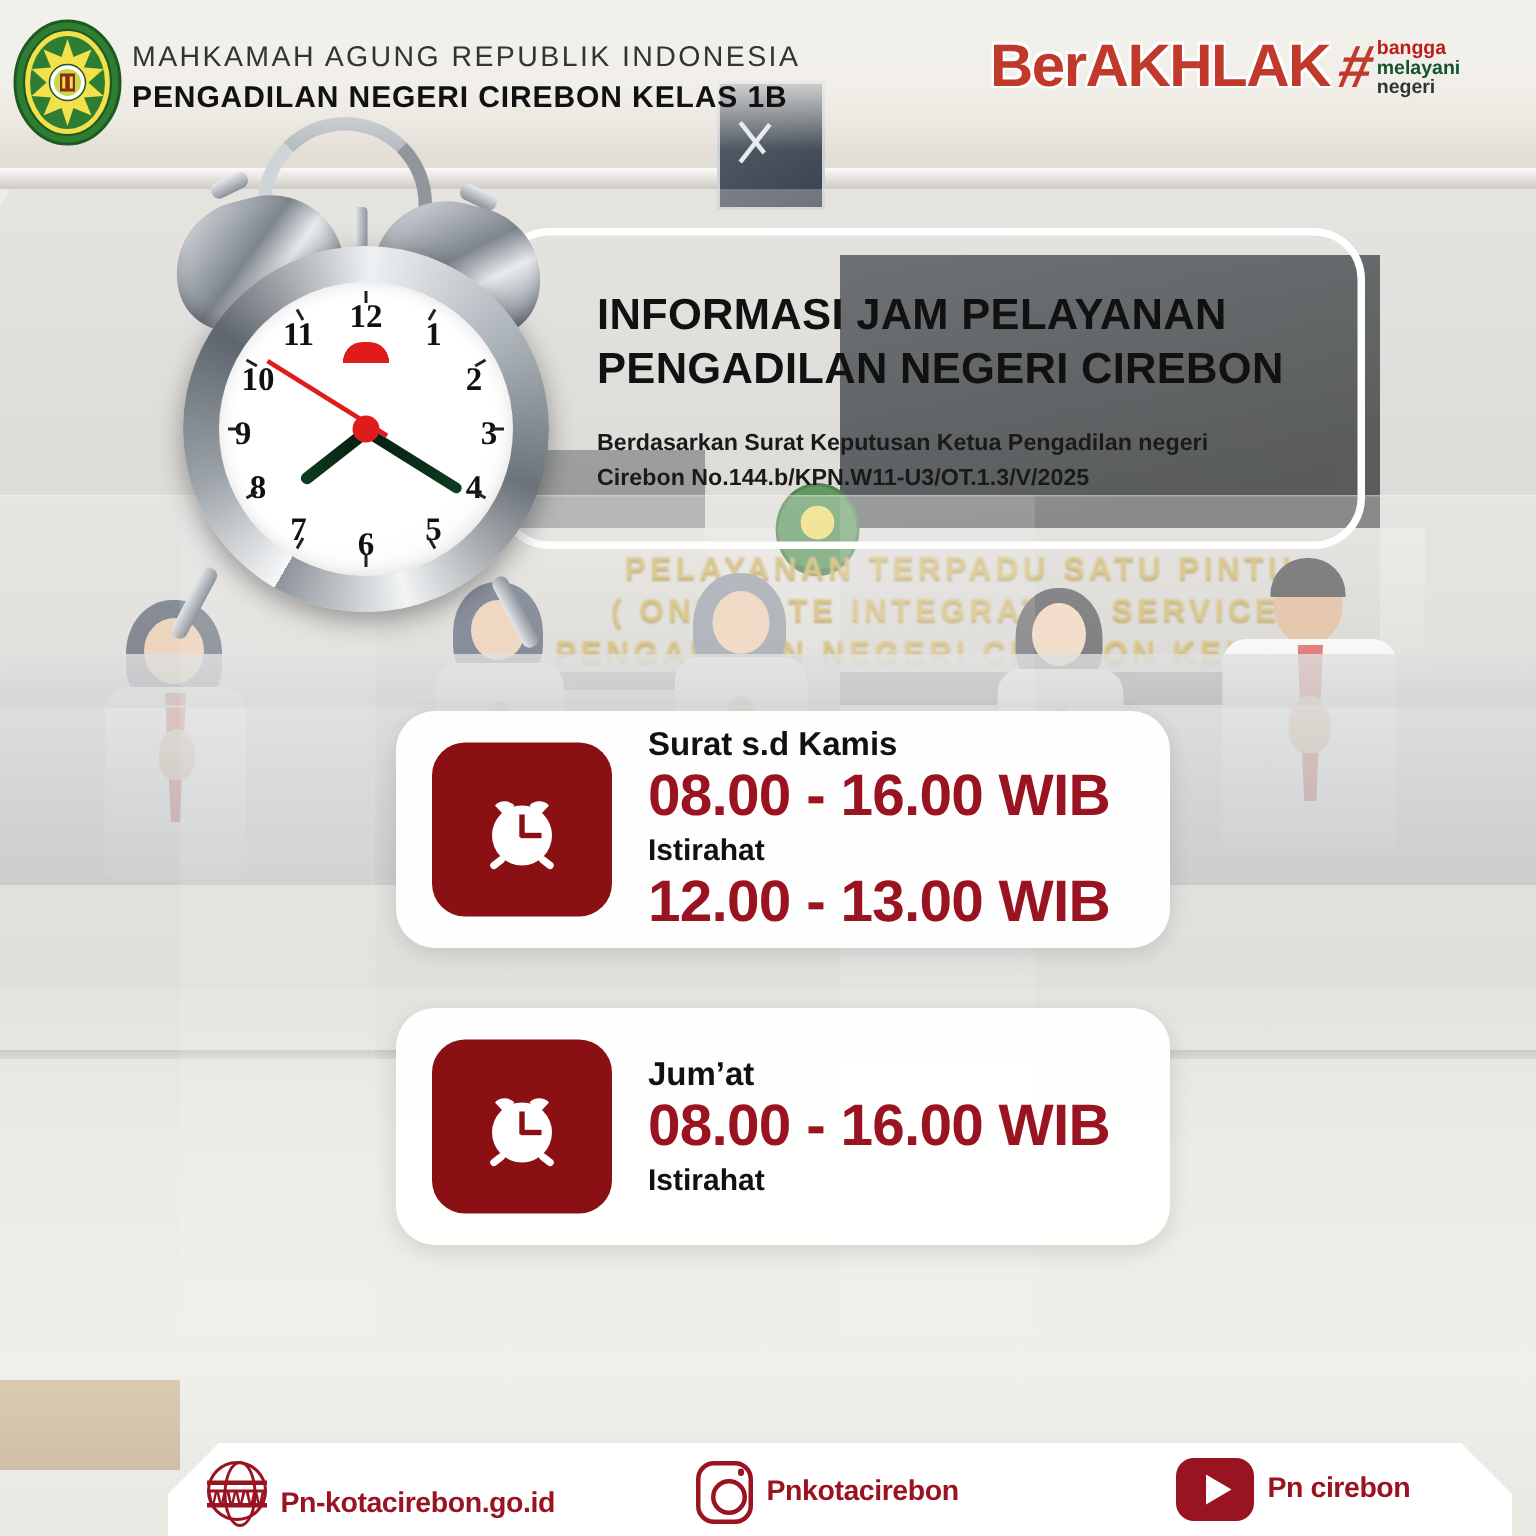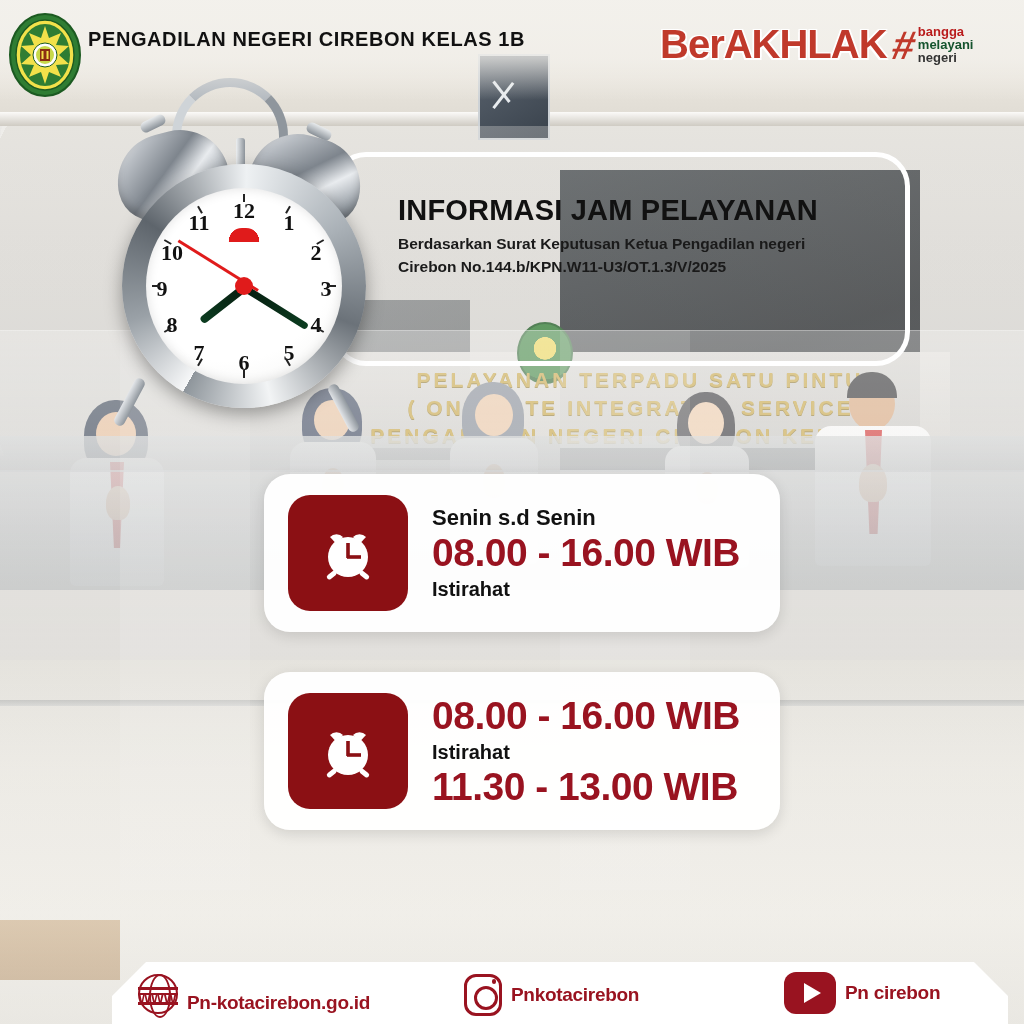--- a/index.html
+++ b/index.html
@@ -145,21 +145,21 @@
      background:linear-gradient(90deg,#e4e7ea,#8e959c); transform:rotate(28deg); }
   .legR { position:absolute; left:228px; top:322px; width:11px; height:52px; border-radius:5px;
      background:linear-gradient(90deg,#e4e7ea,#8e959c); transform:rotate(-28deg); }
 
   
   .title-frame { position:absolute; left:332px; top:152px; width:578px; height:214px;
      border:5px solid #ffffff; border-radius:34px; z-index:20;
      border-left-color:transparent; }
   .title-block { position:absolute; left:398px; top:192px; width:500px; z-index:22; }
   .t-line { font-size:29px; font-weight:bold; letter-spacing:.2px; color:#111; line-height:36px; }
-  .t-sub { margin-top:4px; font-size:15.5px; font-weight:bold; color:#1a1a1a; line-height:23px; }
+  .t-sub { margin-top:20px; font-size:15.5px; font-weight:bold; color:#1a1a1a; line-height:23px; }
 
   
   .card { position:absolute; background:rgba(255,255,255,.96); border-radius:26px;
      z-index:22; display:flex; align-items:center; box-shadow:0 4px 14px rgba(0,0,0,.12); }
   .card1 { left:264px; top:474px; width:516px; height:158px; }
   .card2 { left:264px; top:672px; width:516px; height:158px; }
   .card-icon { width:120px; height:116px; margin-left:24px; border-radius:22px;
      background:#8b1014; display:flex; align-items:center; justify-content:center; flex:none; }
   .card-body { margin-left:24px; }
   .c-day { font-size:22px; font-weight:bold; color:#111; line-height:26px; }
@@ -273,20 +273,21 @@
         </g>
         <circle cx="37" cy="43" r="12" fill="#ffffff" stroke="#1c5a21" stroke-width="1"></circle>
         <circle cx="37" cy="43" r="9" fill="#c8d84a"></circle>
         <rect x="32" y="37" width="10" height="12" fill="#8b2d12"></rect>
         <rect x="33.5" y="39" width="2" height="8" fill="#f2e14a"></rect>
         <rect x="38.5" y="39" width="2" height="8" fill="#f2e14a"></rect>
       </svg>
     </div>
 
     <div class="head-text">
+      <div class="head-line1">MAHKAMAH AGUNG REPUBLIK INDONESIA</div>
       <div class="head-line2">PENGADILAN NEGERI CIREBON KELAS 1B</div>
     </div>
 
     <div class="berakhlak">
       <div class="ber-word">BerAKHLAK</div>
       <div class="bangga">
         <span class="hashmark">#</span>
         <span class="bangga-lines">
           <span class="bl bl1">bangga</span>
           <span class="bl bl2">melayani</span>
@@ -335,61 +336,63 @@
       <div class="hand-h"></div>
       <div class="hand-m"></div>
       <div class="hand-s"></div>
       <div class="pin"></div>
     </div>
   </div>
 
   <div class="title-frame"></div>
   <div class="title-block">
     <div class="t-line">INFORMASI JAM PELAYANAN</div>
+    <div class="t-line">PENGADILAN NEGERI CIREBON</div>
     <div class="t-sub">
       <div>Berdasarkan Surat Keputusan Ketua Pengadilan negeri</div>
       <div>Cirebon No.144.b/KPN.W11-U3/OT.1.3/V/2025</div>
     </div>
   </div>
 
   <div class="card card1">
     <div class="card-icon">
       <svg width="68" height="68" viewBox="0 0 68 68">
         <circle cx="34" cy="38" r="20" fill="#ffffff"></circle>
         <path d="M16 18a9 9 0 0 1 13 0l-6.5 7z" fill="#ffffff"></path>
         <path d="M52 18a9 9 0 0 0-13 0l6.5 7z" fill="#ffffff"></path>
         <rect x="12" y="54" width="11" height="5" rx="2.5" fill="#ffffff" transform="rotate(-38 17 56)"></rect>
         <rect x="45" y="54" width="11" height="5" rx="2.5" fill="#ffffff" transform="rotate(38 51 56)"></rect>
         <rect x="32.2" y="24" width="3.6" height="15" fill="#8b1014"></rect>
         <rect x="33" y="36.2" width="14" height="3.6" fill="#8b1014"></rect>
       </svg>
     </div>
     <div class="card-body">
-      <div class="c-day">Senin s.d Senin</div>
+      <div class="c-day">Surat s.d Kamis</div>
       <div class="c-time">08.00 - 16.00 WIB</div>
       <div class="c-rest">Istirahat</div>
+      <div class="c-time">12.00 - 13.00 WIB</div>
     </div>
   </div>
 
   <div class="card card2">
     <div class="card-icon">
       <svg width="68" height="68" viewBox="0 0 68 68">
         <circle cx="34" cy="38" r="20" fill="#ffffff"></circle>
         <path d="M16 18a9 9 0 0 1 13 0l-6.5 7z" fill="#ffffff"></path>
         <path d="M52 18a9 9 0 0 0-13 0l6.5 7z" fill="#ffffff"></path>
         <rect x="12" y="54" width="11" height="5" rx="2.5" fill="#ffffff" transform="rotate(-38 17 56)"></rect>
         <rect x="45" y="54" width="11" height="5" rx="2.5" fill="#ffffff" transform="rotate(38 51 56)"></rect>
         <rect x="32.2" y="24" width="3.6" height="15" fill="#8b1014"></rect>
         <rect x="33" y="36.2" width="14" height="3.6" fill="#8b1014"></rect>
       </svg>
     </div>
     <div class="card-body">
+      <div class="c-day">Jum’at</div>
       <div class="c-time">08.00 - 16.00 WIB</div>
       <div class="c-rest">Istirahat</div>
-      <div class="c-time">11.30 - 13.00 WIB</div>
     </div>
   </div>
 
   <div class="footer">
 
     <div class="f-item f-item1">
       <div class="globe">
         <div class="globe-h2"></div>
         <div class="globe-h3"></div>
         <div class="f-www">WWW</div>

